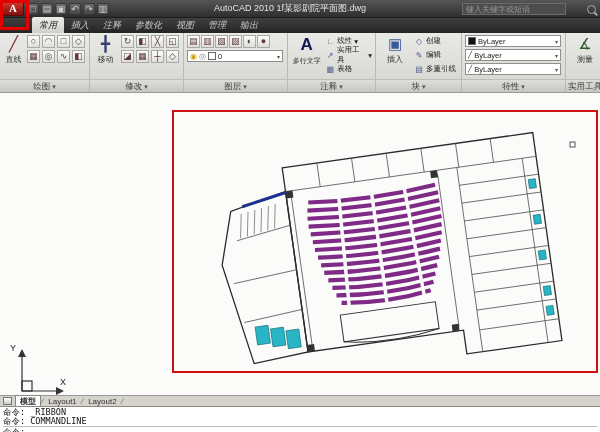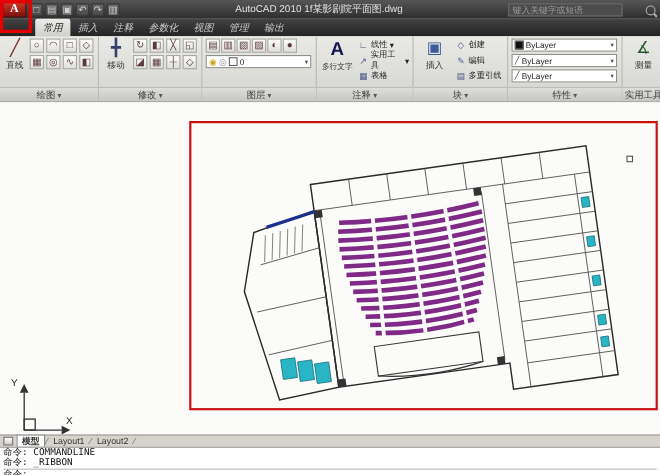--- a/index.html
+++ b/index.html
@@ -400,20 +400,20 @@
     <span class="ltab-ico"></span>
     <span class="ltab active">模型</span>
     <span class="lsep">∕</span>
     <span class="ltab">Layout1</span>
     <span class="lsep">∕</span>
     <span class="ltab">Layout2</span>
     <span class="lsep">∕</span>
   </div>
 
   <div class="cmd">
+    <div>命令: _RIBBON</div>
     <div>命令: COMMANDLINE</div>
-    <div>命令: _RIBBON</div>
     <div class="prompt">命令:</div>
   </div>
 
   <div class="hl-box"></div>
 
 </div>
 
 </body></html>

